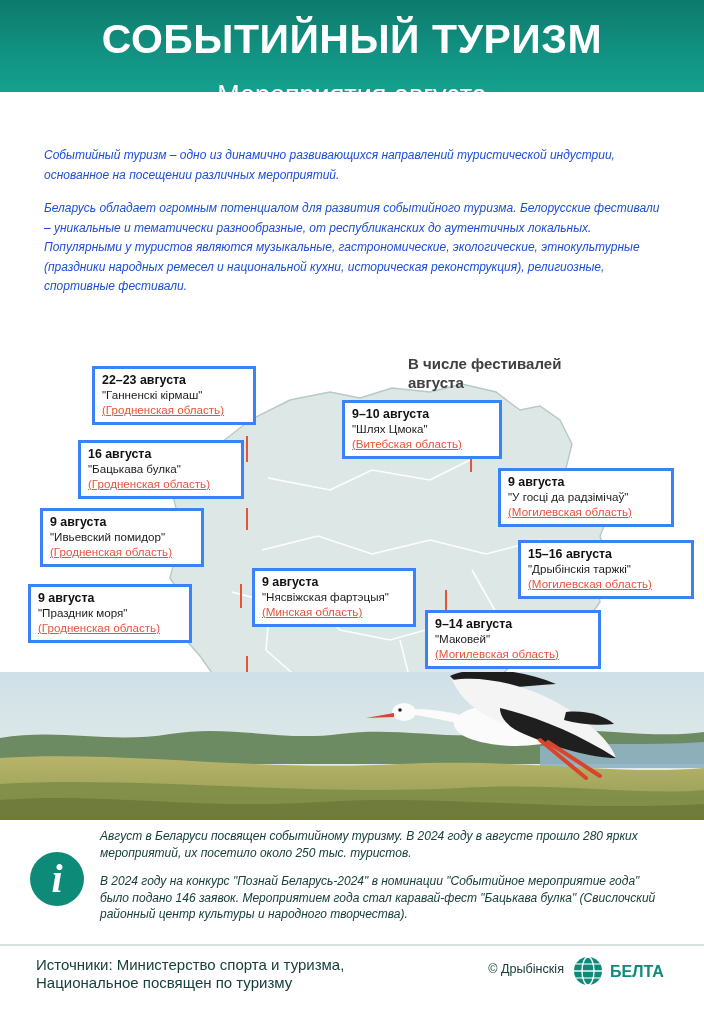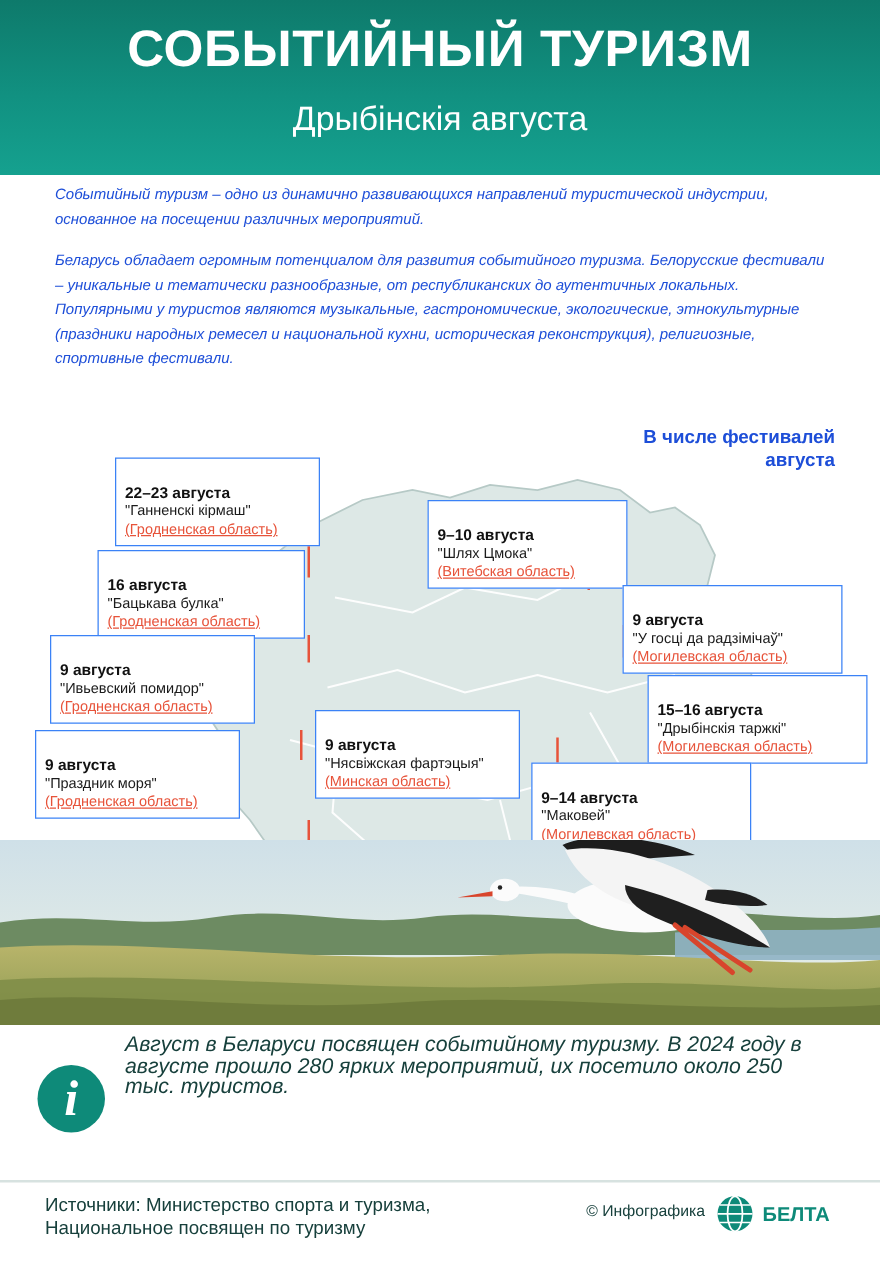--- a/index.html
+++ b/index.html
@@ -10,21 +10,21 @@
     position: relative;
     background: #ffffff;
     font-family: "Liberation Sans", sans-serif;
     overflow: hidden;
   }
 
   
   .header {
     position: absolute;
     left: 0; top: 0;
-    width: 704px; height: 140px;
+    width: 704px; height: 92px;
     background: linear-gradient(180deg, #0e7a6b 0%, #119181 55%, #15a18f 100%);
     padding-left: 44px;
   }
   .header-title {
     position: absolute;
     left: 0; top: 16px;
     width: 704px;
     text-align: center;
     color: #ffffff;
     font-size: 41px;
@@ -61,35 +61,35 @@
     position: absolute;
     left: 0; top: 340px;
     width: 704px; height: 480px;
     background: #ffffff;
     overflow: hidden;
   }
   .map-svg { position: absolute; left: 0; top: 0; }
 
   .fest-heading {
     position: absolute;
-    right: 36px; top: 0;
+    right: 36px; top: 14px;
     width: 260px;
-    text-align: right;
-    color: #1d4ed8;
+    text-align: left;
+    color: #404040;
     font-size: 15px;
     font-weight: bold;
     line-height: 19px;
   }
 
   
   .callout {
     position: absolute;
     background: #ffffff;
-    border: 1px solid #3b82f6;
-    padding: 20px 7px 5px 7px;
+    border: 3px solid #3b82f6;
+    padding: 4px 7px 5px 7px;
     line-height: 14px;
   }
   .callout .date {
     display: block;
     color: #111111;
     font-size: 12.4px;
     font-weight: bold;
     margin-bottom: 1px;
   }
   .callout .name {
@@ -137,21 +137,21 @@
     line-height: 54px;
   }
   .note-text {
     position: absolute;
     left: 100px; top: 8px;
     width: 570px;
   }
   .note-text p {
     margin: 0 0 12px 0;
     color: #17403c;
-    font-size: 17px;
+    font-size: 12px;
     font-style: italic;
     line-height: 16.5px;
   }
 
   
   .sources {
     position: absolute;
     left: 36px; top: 956px;
     color: #17403c;
     font-size: 15px;
@@ -173,21 +173,21 @@
     left: 0; top: 944px;
     width: 704px; height: 2px;
     background: #d7e2e0;
   }
 </style>
 </head>
 <body>
 
 <div class="header">
   <div class="header-title">СОБЫТИЙНЫЙ ТУРИЗМ</div>
-  <div class="header-sub">Дрыбінскія августа</div>
+  <div class="header-sub">Мероприятия августа</div>
 </div>
 
 <div class="intro">
   <p>Событийный туризм – одно из динамично развивающихся направлений туристической индустрии, основанное на посещении различных мероприятий.</p>
   <p class="second">Беларусь обладает огромным потенциалом для развития событийного туризма. Белорусские фестивали – уникальные и тематически разнообразные, от республиканских до аутентичных локальных. Популярными у туристов являются музыкальные, гастрономические, экологические, этнокультурные (праздники народных ремесел и национальной кухни, историческая реконструкция), религиозные, спортивные фестивали.</p>
 </div>
 
 <div class="map-panel">
 
   <svg class="map-svg" width="704" height="480" viewBox="0 0 704 480">
@@ -334,30 +334,31 @@
 
       <path d="M566,40 C588,38 604,44 614,52 C598,54 578,52 564,48 Z" fill="#1f1f1f"></path>
     </g>
   </svg>
 </div>
 
 <div class="note">
   <div class="info-circle">i</div>
   <div class="note-text">
     <p>Август в Беларуси посвящен событийному туризму. В 2024 году в августе прошло 280 ярких мероприятий, их посетило около 250 тыс. туристов.</p>
+    <p>В 2024 году на конкурс "Познай Беларусь-2024" в номинации "Событийное мероприятие года" было подано 146 заявок. Мероприятием года стал каравай-фест "Бацькава булка" (Свислочский районный центр культуры и народного творчества).</p>
   </div>
 </div>
 
 <div class="divider"></div>
 
 <div class="sources">
   <div>Источники: Министерство спорта и туризма,</div>
   <div>Национальное посвящен по туризму</div>
 </div>
-<div class="credit">© Инфографика</div>
+<div class="credit">© Дрыбінскія</div>
 <div class="belta">
   <svg width="104" height="30" viewBox="0 0 104 30">
     <circle cx="16" cy="15" r="14" fill="#0e8a79"></circle>
     <ellipse cx="16" cy="15" rx="6" ry="14" fill="none" stroke="#ffffff" stroke-width="1.4"></ellipse>
     <line x1="2" y1="15" x2="30" y2="15" stroke="#ffffff" stroke-width="1.4"></line>
     <line x1="4" y1="8" x2="28" y2="8" stroke="#ffffff" stroke-width="1.1"></line>
     <line x1="4" y1="22" x2="28" y2="22" stroke="#ffffff" stroke-width="1.1"></line>
     <text x="38" y="21" font-family="Liberation Sans, sans-serif" font-size="16" font-weight="bold" fill="#0e8a79">БЕЛТА</text>
   </svg>
 </div>

